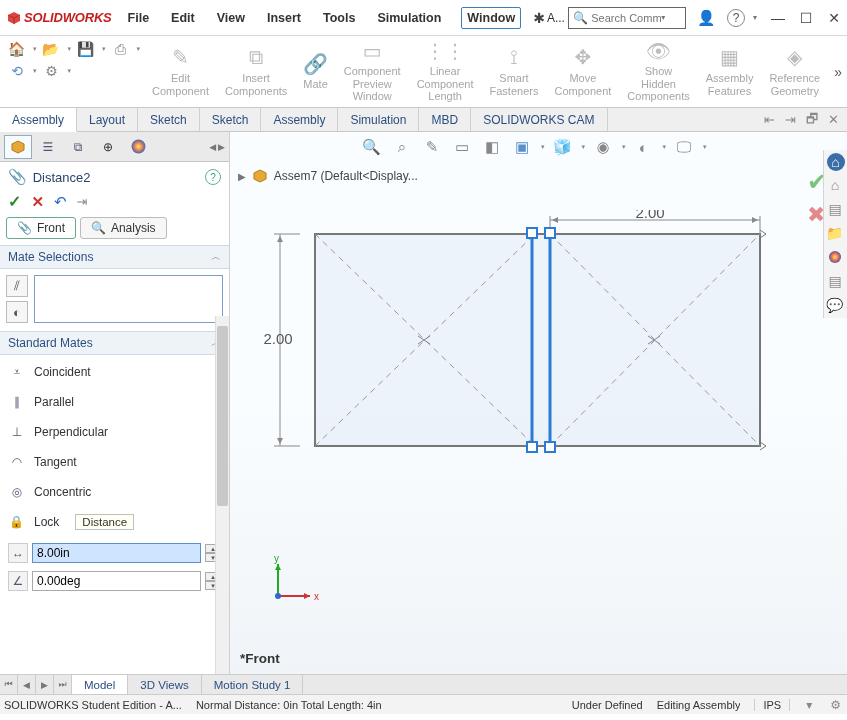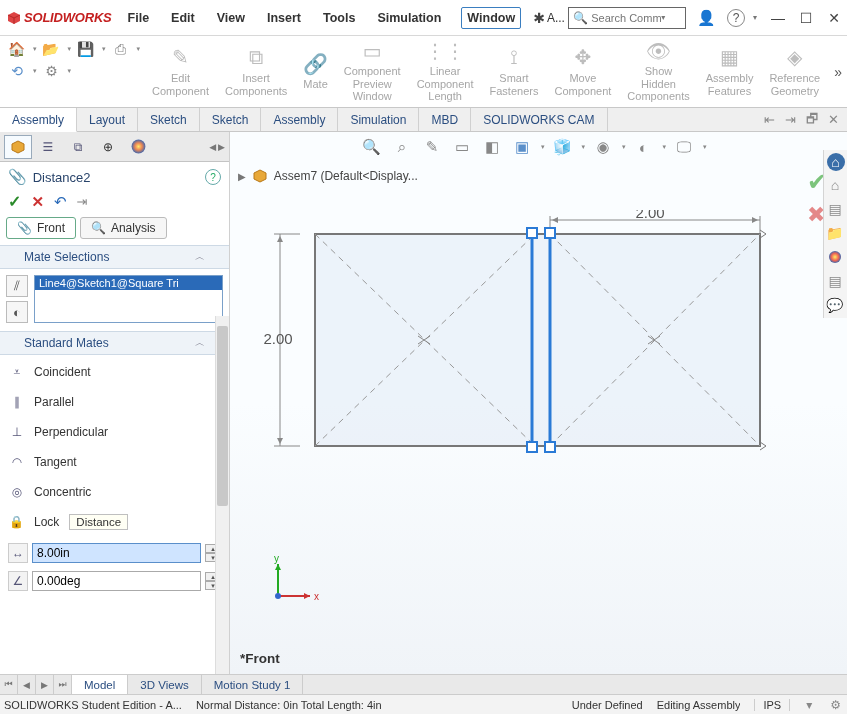--- a/index.html
+++ b/index.html
@@ -55,33 +55,33 @@
   .prop-actions { padding: 2px 8px 6px 8px; display: flex; align-items: center; gap: 10px; }
   .prop-actions .ok { color: #2a8a2a; font-size: 16px; font-weight: bold; }
   .prop-actions .cancel { color: #c33; font-size: 15px; font-weight: bold; }
   .prop-actions .undo { color: #2a6ab8; font-size: 15px; }
   .prop-actions .pin { color: #888; font-size: 13px; }
 
   .subtabs { display: flex; padding: 0 6px; gap: 4px; margin-bottom: 6px; }
   .subtab { border: 1px solid #bbb; border-radius: 3px; padding: 3px 10px; display: flex; align-items: center; gap: 5px; font-size: 12px; background: #f6f6f6; cursor: pointer; }
   .subtab.active { background: #fff; border-color: #6a8; }
 
-  .section-head { background: #eef3f8; border-top: 1px solid #cdd9e5; border-bottom: 1px solid #cdd9e5; padding: 4px 24px; font-size: 12px; color: #2b4e80; display: flex; align-items: center; }
+  .section-head { background: #eef3f8; border-top: 1px solid #cdd9e5; border-bottom: 1px solid #cdd9e5; padding: 4px 8px; font-size: 12px; color: #2b4e80; display: flex; align-items: center; }
   .section-head .chev { margin-left: auto; font-size: 10px; color: #667; }
 
   .selections { padding: 6px 6px 8px 6px; display: flex; gap: 4px; }
   .sel-icons { display: flex; flex-direction: column; gap: 4px; width: 24px; }
   .sel-icons .si { width: 22px; height: 22px; border: 1px solid #bbb; display: flex; align-items: center; justify-content: center; font-size: 13px; color: #555; background: #f6f6f6; }
   .sel-list { flex: 1; border: 1px solid #7aa0c9; background: #fff; min-height: 34px; }
   .sel-list div { background: #2a6ab8; color: #fff; padding: 1px 4px; font-size: 11px; white-space: nowrap; overflow: hidden; text-overflow: ellipsis; }
 
   .mates-list { padding: 2px 0; }
   .mate-row { display: flex; align-items: center; gap: 8px; padding: 6px 8px; font-size: 12px; color: #333; cursor: pointer; }
   .mate-row .mi { width: 18px; height: 18px; display: flex; align-items: center; justify-content: center; color: #557; }
-  .mate-row .tip { margin-left: 2px; border: 1px solid #bfbfbf; background: #fffff4; padding: 1px 6px; font-size: 11.5px; color: #333; }
+  .mate-row .tip { margin-left: 8px; border: 1px solid #bfbfbf; background: #fffff4; padding: 1px 6px; font-size: 11.5px; color: #333; }
 
   .dim-row { display: flex; align-items: center; gap: 4px; padding: 4px 8px; }
   .dim-row .di { width: 20px; height: 20px; display: flex; align-items: center; justify-content: center; color: #557; border: 1px solid #ccc; background: #f3f3f3; }
   .dim-row input { flex: 1; border: 1px solid #aaa; padding: 2px 4px; font-size: 12px; height: 20px; }
   .dim-row.hl input { background: #cfe4ff; border-color: #5a8fca; }
   .spinner { width: 16px; display: flex; flex-direction: column; }
   .spinner div { height: 9px; border: 1px solid #aaa; font-size: 7px; text-align: center; line-height: 7px; background: #f0f0f0; color: #555; }
 
   .left-scrollbar { position: absolute; right: 0; top: 184px; bottom: 0; width: 14px; background: #f0f0f0; border-left: 1px solid #ddd; }
   .left-scrollbar .thumb { position: absolute; left: 1px; right: 1px; top: 10px; height: 180px; background: #c8c8c8; border-radius: 2px; }
@@ -304,21 +304,20 @@
     <div class="section-head">
       <span>Mate Selections</span>
         <span class="chev">︿</span>
     </div>
     <div class="selections">
       <div class="sel-icons">
         <div class="si">⫽</div>
         <div class="si">◐</div>
       </div>
       <div class="sel-list">
-        <div>Line4@Sketch1@Square Tri</div>
       </div>
     </div>
 
     <div class="section-head">
       <span>Standard Mates</span>
         <span class="chev">︿</span>
     </div>
     <div class="mates-list">
       <div class="mate-row">
           <span class="mi">⩡</span>

